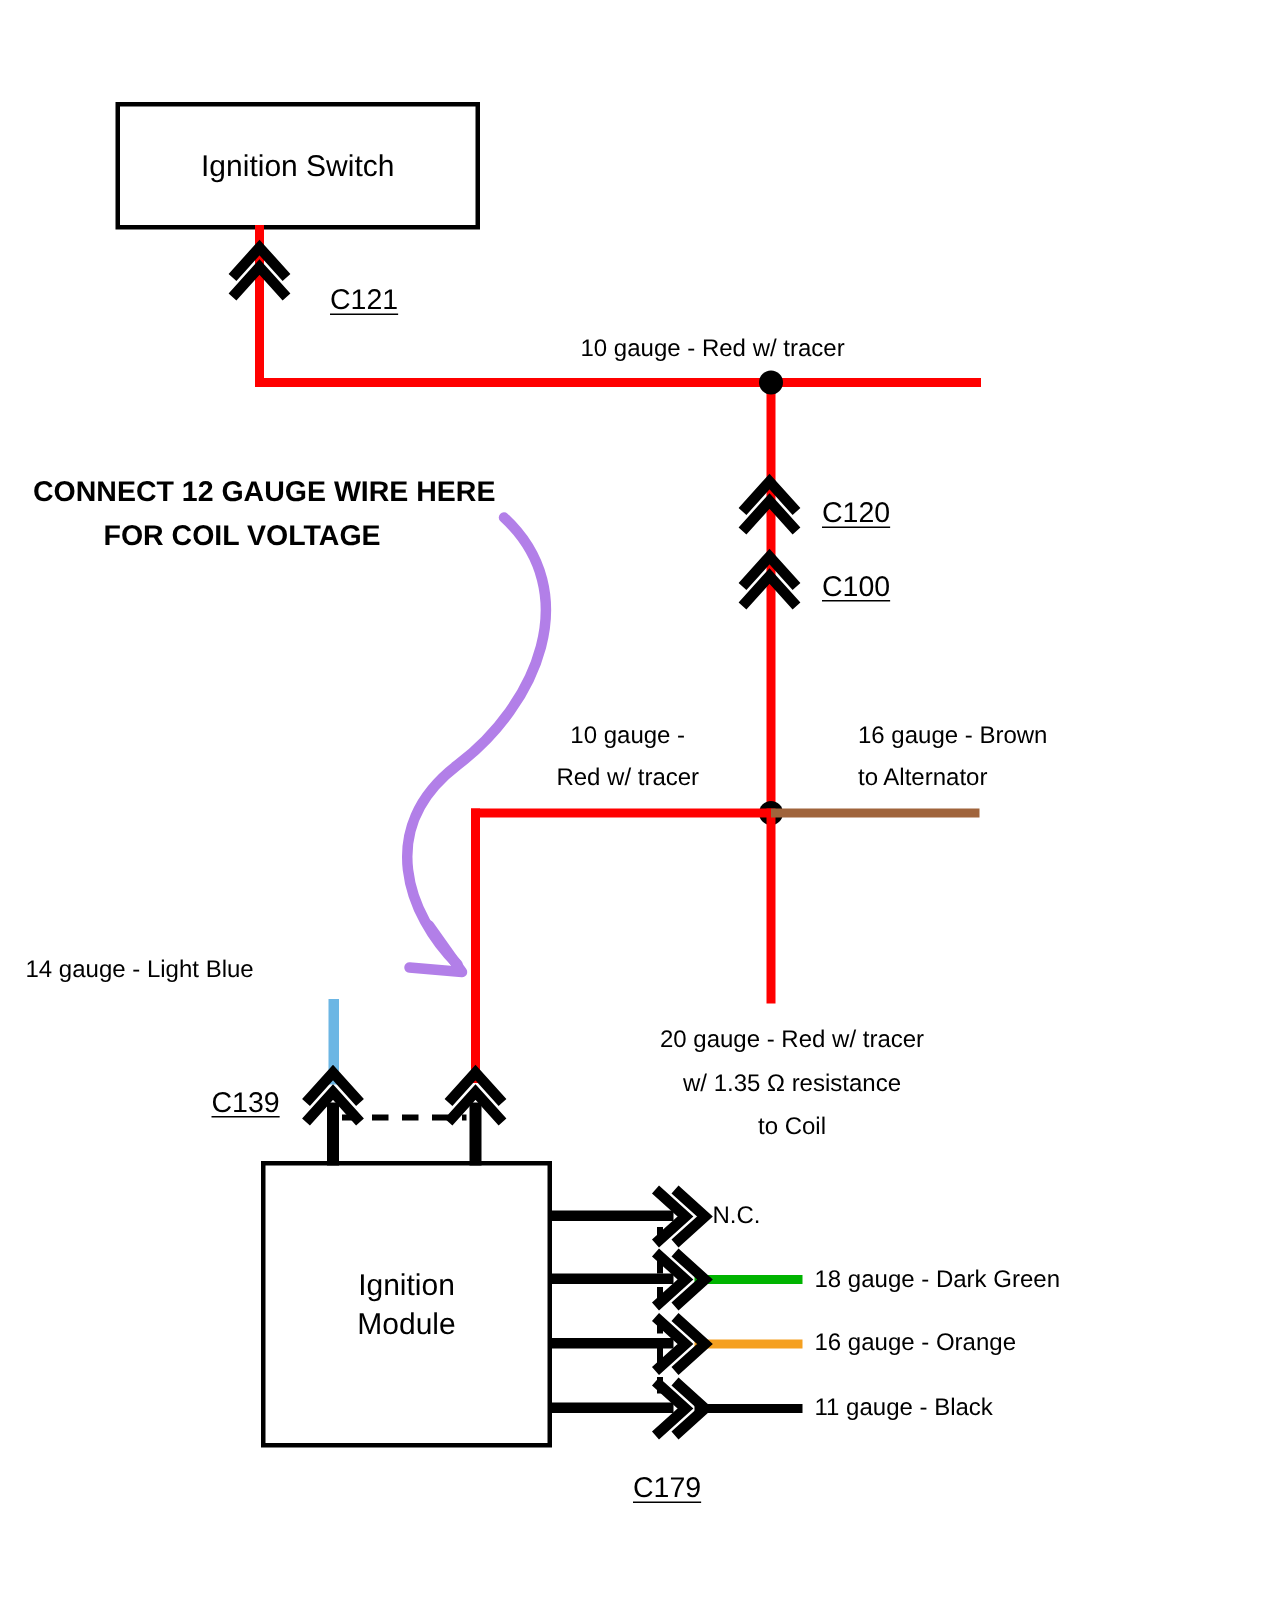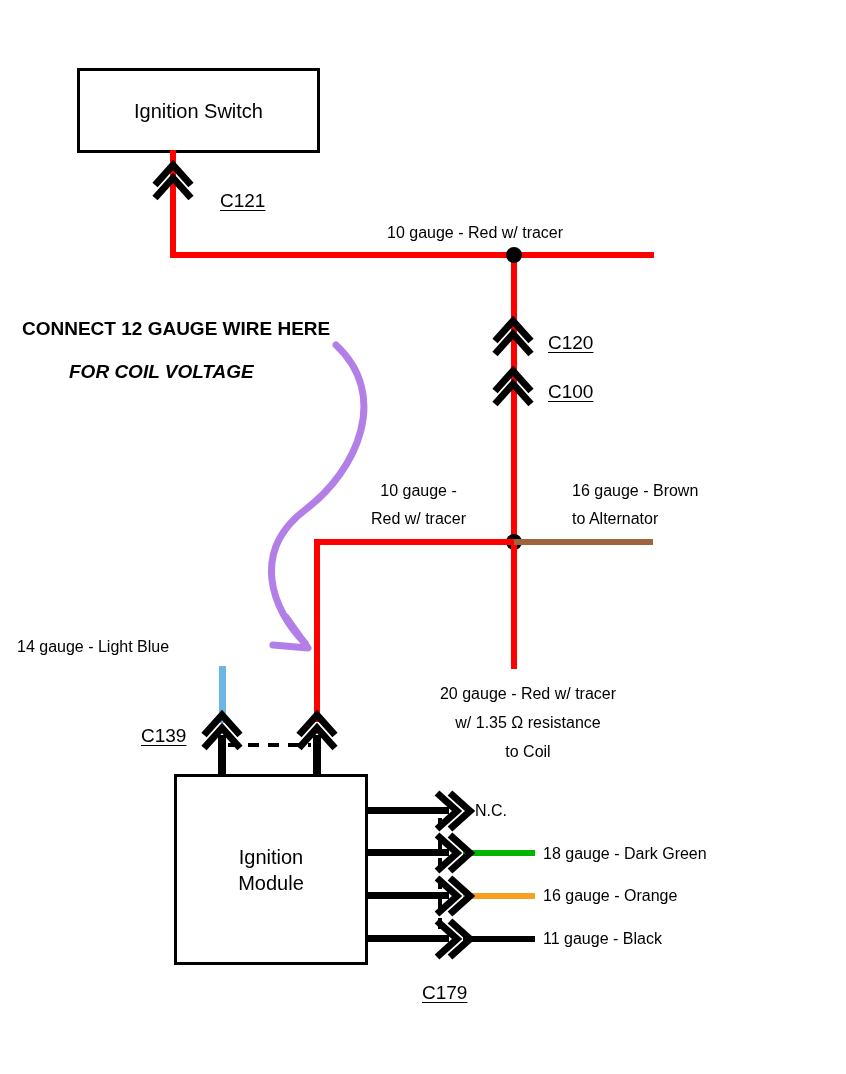--- a/index.html
+++ b/index.html
@@ -126,21 +126,21 @@
 
   <div class="conn-lbl" style="left:220px;top:173px;margin-top:16px;">C121</div>
   <div class="conn-lbl" style="left:548px;top:331px;">C120</div>
   <div class="conn-lbl" style="left:548px;top:380px;">C100</div>
   <div class="conn-lbl" style="left:141px;top:724px;text-align:right;">C139</div>
   <div class="conn-lbl" style="left:422px;top:981px;">C179</div>
 
   <div class="lbl" style="left:387px;top:220px;">10 gauge - Red w/ tracer</div>
 
   <div class="lbl bold" style="left:22px;top:316px;">CONNECT 12 GAUGE WIRE HERE</div>
-  <div class="lbl bold" style="left:69px;top:359px;font-style:italic;">FOR COIL VOLTAGE</div>
+  <div class="lbl bold" style="left:69px;top:345px;">FOR COIL VOLTAGE</div>
 
   <div class="lbl center" style="left:346px;top:478px;width:145px;">10 gauge -</div>
   <div class="lbl center" style="left:346px;top:506px;width:145px;">Red w/ tracer</div>
 
   <div class="lbl" style="left:572px;top:478px;">16 gauge - Brown</div>
   <div class="lbl right" style="left:572px;top:506px;width:192px;">to Alternator</div>
 
   <div class="lbl center" style="left:388px;top:681px;width:280px;">20 gauge - Red w/ tracer</div>
   <div class="lbl center" style="left:388px;top:710px;width:280px;">w/ 1.35 Ω resistance</div>
   <div class="lbl center" style="left:388px;top:739px;width:280px;">to Coil</div>

